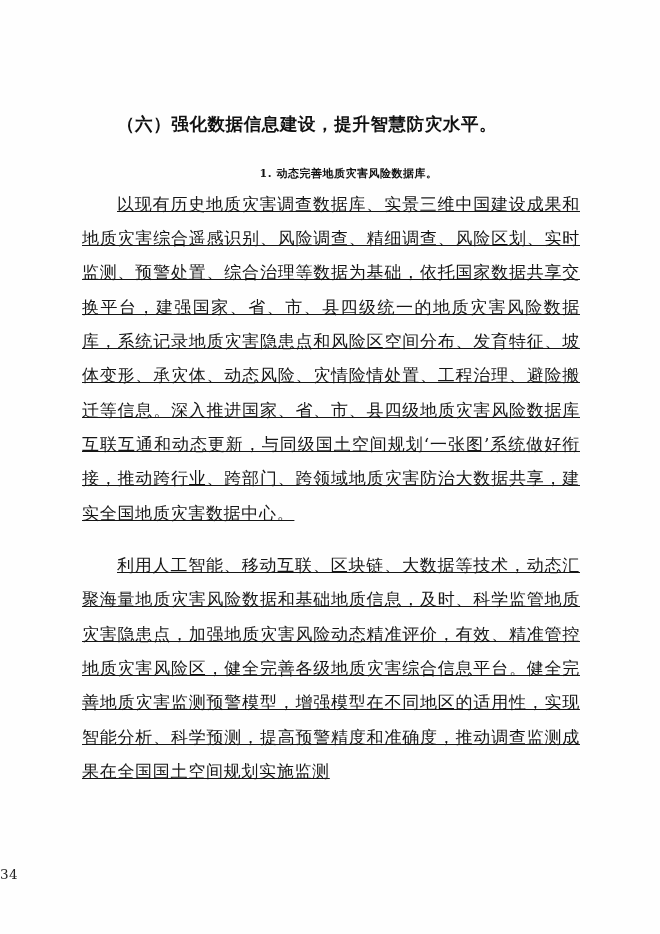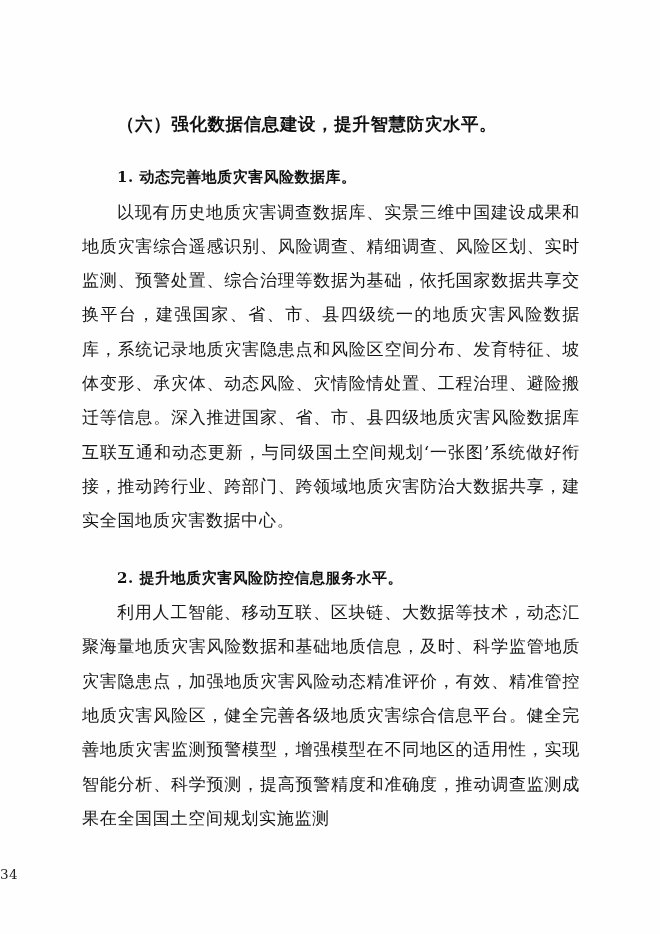--- a/index.html
+++ b/index.html
@@ -28,37 +28,39 @@
   .heading {
     font-size: 17.5px;
     font-weight: bold;
     line-height: 1.9;
     margin: 0 0 4px 0;
     letter-spacing: 0.6px;
     text-indent: 35px;
     color: #111;
   }
   .subheading {
-    font-size: 15px;
+    font-size: 11px;
     font-weight: bold;
     line-height: 1.95;
     margin: 8px 0 2px 0;
     letter-spacing: 0.5px;
     text-indent: 35px;
     color: #111;
+    text-align: center;
   }
   .para {
     font-size: 17px;
     line-height: 2.02;
     margin: 0 0 2px 0;
     text-indent: 35px;
     text-align: justify;
     text-justify: inter-ideograph;
     letter-spacing: 0.7px;
     color: #161616;
+    text-decoration: underline;
   }
   .spacer-sm { height: 10px; }
   .spacer-md { height: 16px; }
   .page-number {
     position: absolute;
     bottom: 52px;
     left: 0;
     width: 660px;
     font-size: 13.5px;
     font-family: "DejaVu Serif", "Liberation Serif", serif;
@@ -75,20 +77,19 @@
     <p class="heading">（六）强化数据信息建设，提升智慧防灾水平。</p>
 
     <div class="spacer-sm"></div>
 
     <p class="subheading">1. 动态完善地质灾害风险数据库。</p>
 
     <p class="para">以现有历史地质灾害调查数据库、实景三维中国建设成果和地质灾害综合遥感识别、风险调查、精细调查、风险区划、实时监测、预警处置、综合治理等数据为基础，依托国家数据共享交换平台，建强国家、省、市、县四级统一的地质灾害风险数据库，系统记录地质灾害隐患点和风险区空间分布、发育特征、坡体变形、承灾体、动态风险、灾情险情处置、工程治理、避险搬迁等信息。深入推进国家、省、市、县四级地质灾害风险数据库互联互通和动态更新，与同级国土空间规划‘一张图’系统做好衔接，推动跨行业、跨部门、跨领域地质灾害防治大数据共享，建实全国地质灾害数据中心。</p>
 
     <div class="spacer-md"></div>
 
-    <p class="subheading">2. 提升地质灾害风险防控信息服务水平。</p>
 
     <p class="para">利用人工智能、移动互联、区块链、大数据等技术，动态汇聚海量地质灾害风险数据和基础地质信息，及时、科学监管地质灾害隐患点，加强地质灾害风险动态精准评价，有效、精准管控地质灾害风险区，健全完善各级地质灾害综合信息平台。健全完善地质灾害监测预警模型，增强模型在不同地区的适用性，实现智能分析、科学预测，提高预警精度和准确度，推动调查监测成果在全国国土空间规划实施监测</p>
 
   </div>
 
   <div class="page-number">34</div>
 </div>
 
 </body></html>

